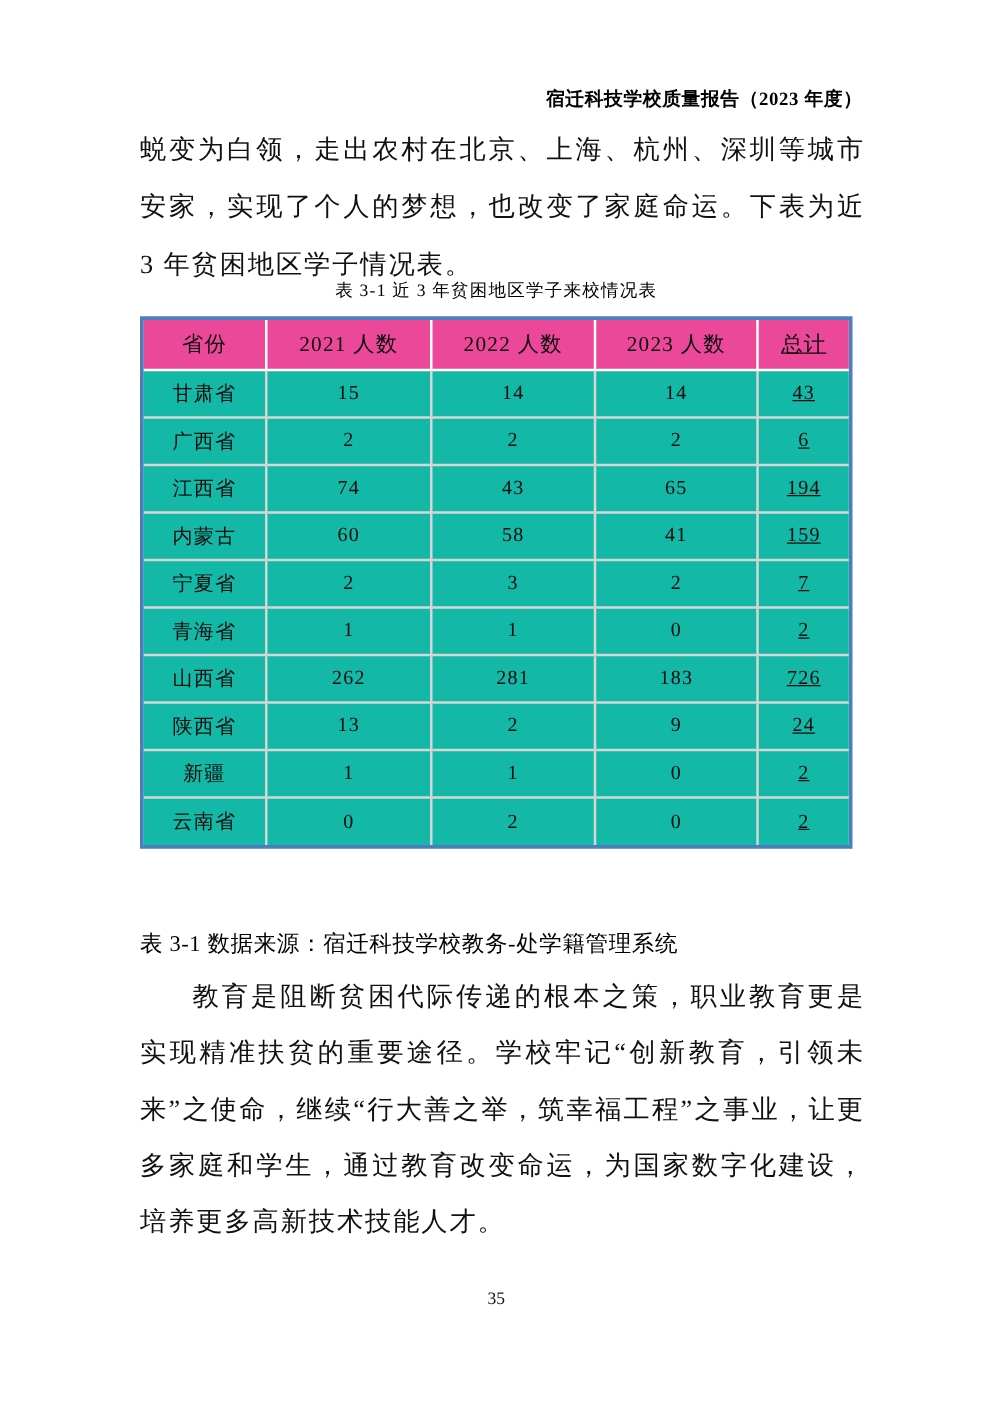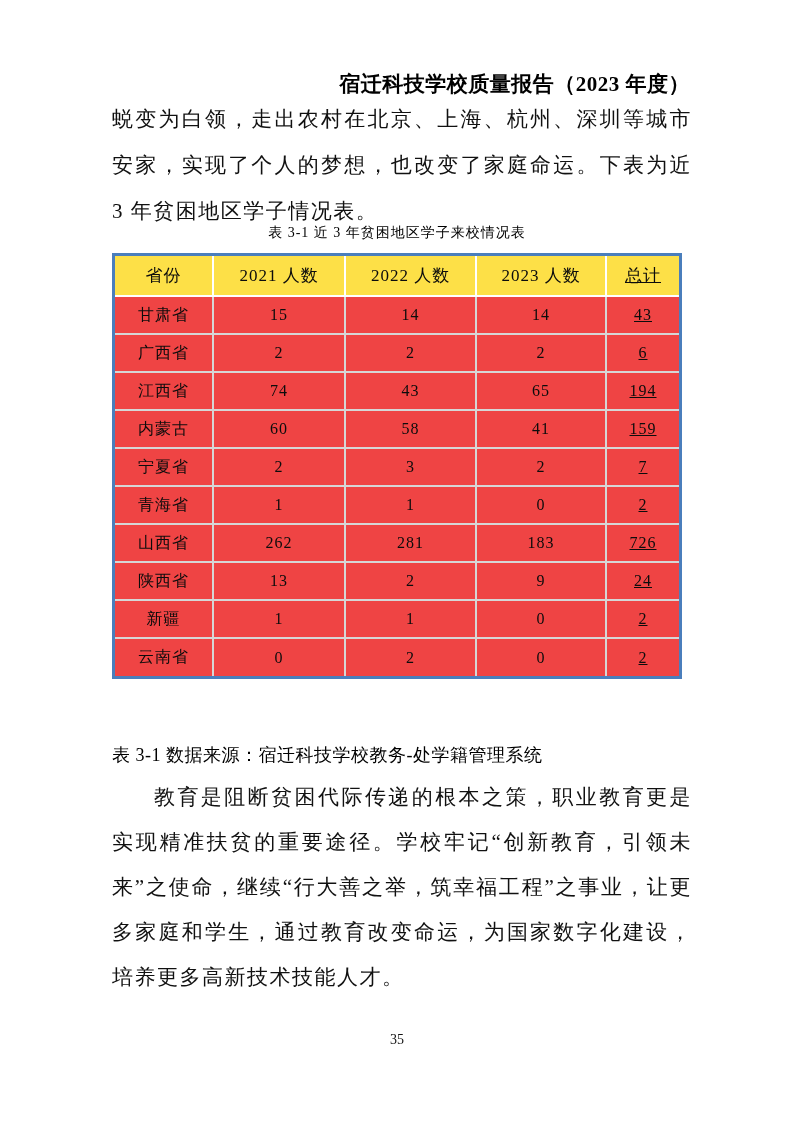--- a/index.html
+++ b/index.html
@@ -12,21 +12,21 @@
     height: 1123px;
     background: #ffffff;
     overflow: hidden;
     margin: 0 auto;
   }
 
   .doc-header {
     position: absolute;
     top: 70px;
     right: 104px;
-    font-size: 21px;
+    font-size: 15px;
     font-weight: bold;
     color: #000000;
     letter-spacing: 0.5px;
     white-space: nowrap;
   }
 
   .para {
     position: absolute;
     left: 112px;
     width: 580px;
@@ -59,32 +59,32 @@
     width: 570px;
     border: 3px solid #4a7ebc;
     background: #ffffff;
   }
   table {
     width: 100%;
     border-collapse: collapse;
     table-layout: fixed;
   }
   th {
-    background: #fde047;
+    background: #ec4899;
     border: 2px solid #ffffff;
     height: 40px;
     font-size: 17px;
     font-weight: normal;
     color: #0c0c0c;
     text-align: center;
     vertical-align: middle;
     letter-spacing: 1px;
   }
   td {
-    background: #ef4444;
+    background: #14b8a6;
     border: 2px solid #d6d6d6;
     height: 38px;
     font-size: 16px;
     color: #0c0c0c;
     text-align: center;
     vertical-align: middle;
     letter-spacing: 1px;
   }
   th:first-child, td:first-child { border-left: none; }
   th:last-child, td:last-child { border-right: none; text-decoration: underline; }

